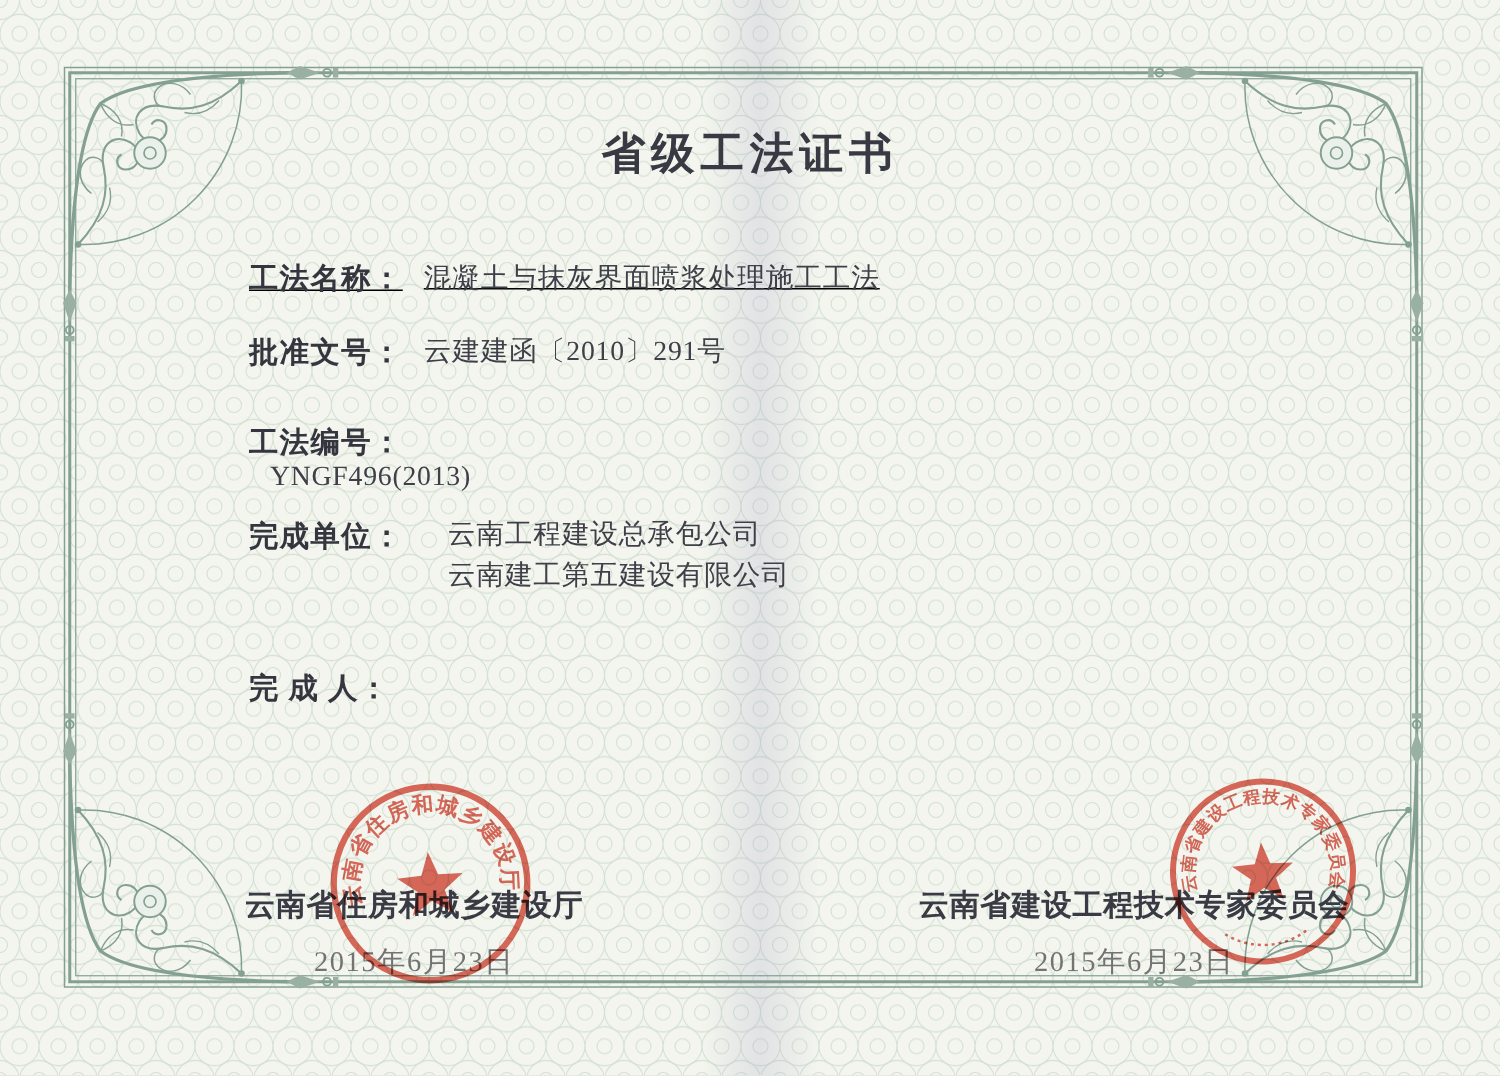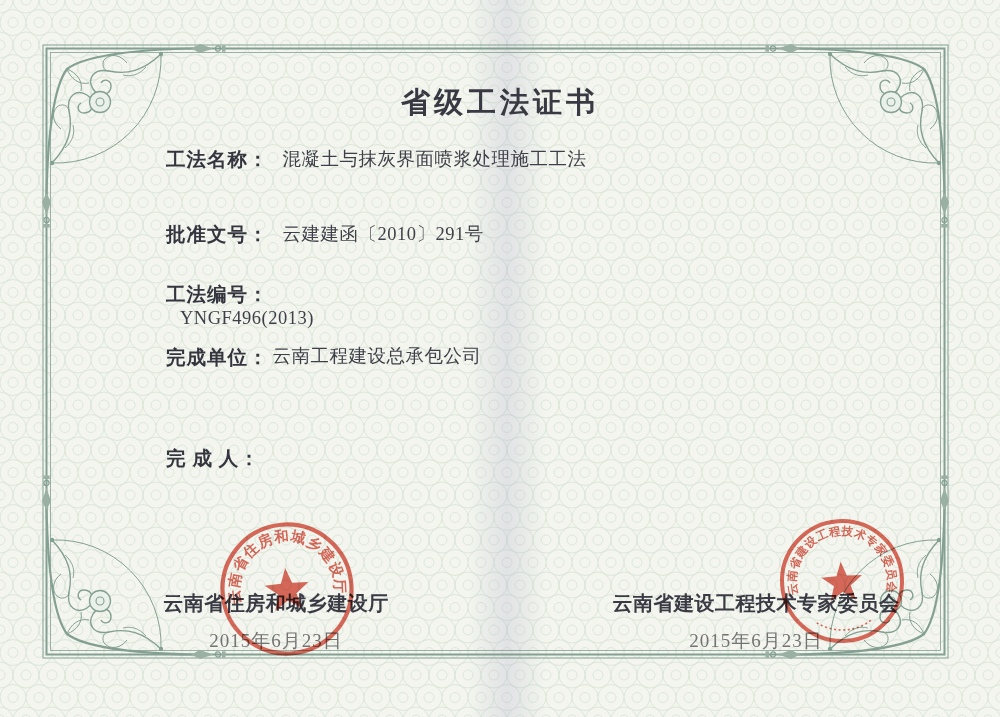--- a/index.html
+++ b/index.html
@@ -91,39 +91,40 @@
     </g>
 
     <use href="#corn" transform="translate(43,45)"></use>
     <use href="#corn" transform="translate(948,45) scale(-1,1)"></use>
     <use href="#corn" transform="translate(43,658) scale(1,-1)"></use>
     <use href="#corn" transform="translate(948,658) scale(-1,-1)"></use>
   </svg>
 
   <div class="txt cert-title">省级工法证书</div>
 
-  <div class="field-row" style="top:146px;">
+  <div class="field-row" style="top:172px;text-decoration:underline;">
     <span class="f-label">工法名称：</span>
     <span class="f-value">混凝土与抹灰界面喷浆处理施工工法</span>
   </div>
 
   <div class="field-row" style="top:221px;">
     <span class="f-label">批准文号：</span>
     <span class="f-value">云建建函〔2010〕291号</span>
   </div>
 
   <div class="field-row" style="top:281px;flex-direction:column;">
     <span class="f-label">工法编号：</span>
     <span class="f-value">YNGF496(2013)</span>
   </div>
 
   <div class="field-row" style="top:344px;font-family:Liberation Mono, monospace;">
     <span class="f-label">完成单位：</span>
-    <span class="f-value f-lines" style="margin-left:4px;">
+    <span class="f-value f-lines" style="margin-left:30px;">
       <span class="f-line" style="display:block;">云南工程建设总承包公司</span>
+      <span class="f-line" style="display:block;">云南建工第五建设有限公司</span>
     </span>
   </div>
 
   <div class="field-row" style="top:445px;text-align:right;">
     <span class="f-label">完 成 人：</span>
   </div>
 
   <div class="issuer" style="left:116px;top:590px;width:320px;">
     <div class="issuer-org">云南省住房和城乡建设厅</div>
     <div class="issuer-date">2015年6月23日</div>

